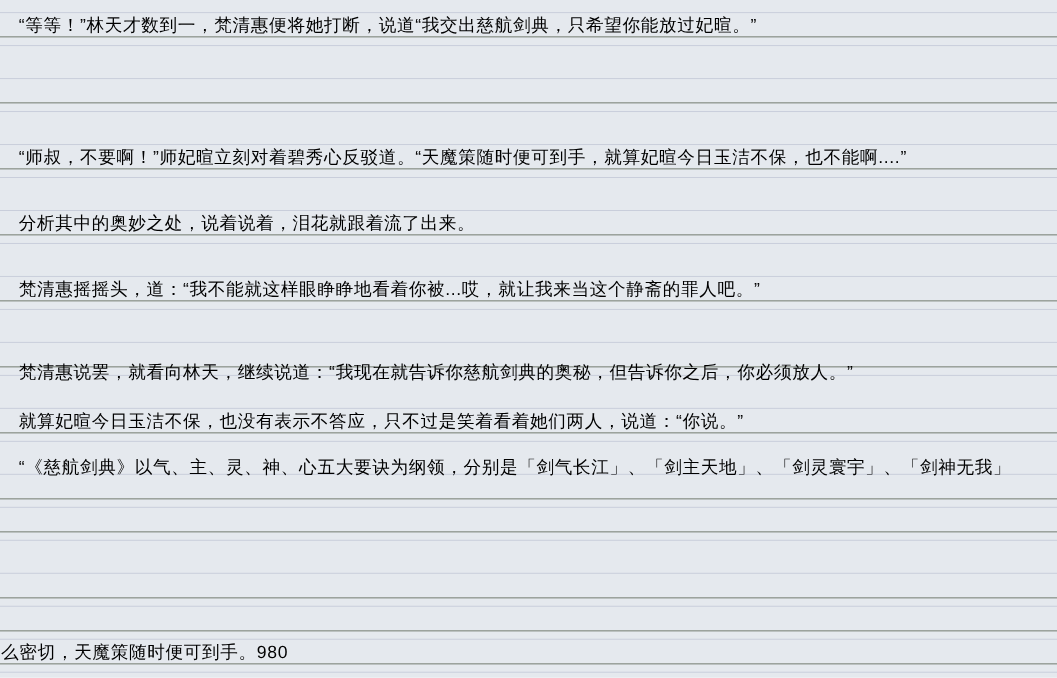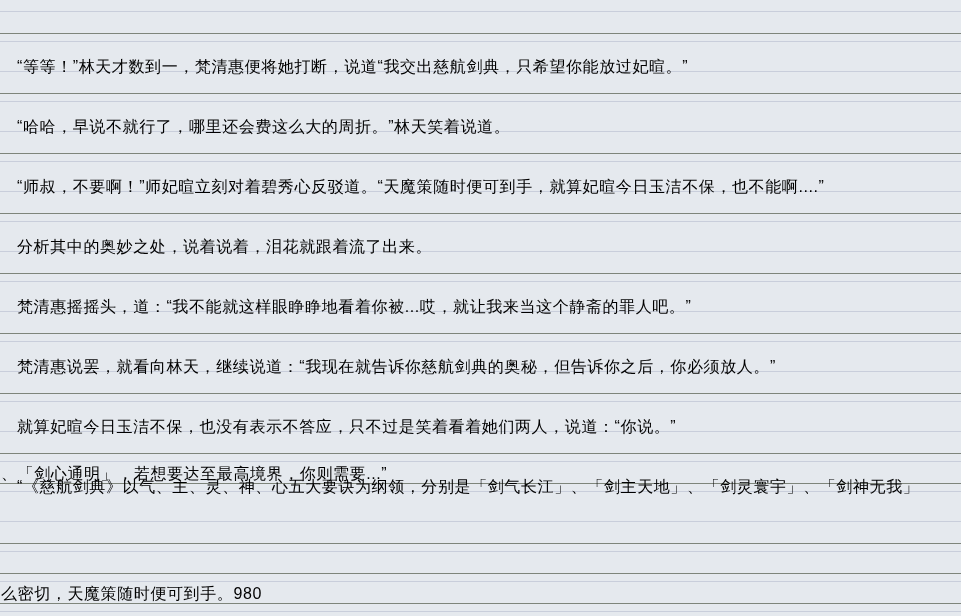--- a/index.html
+++ b/index.html
@@ -40,21 +40,20 @@
     height: 20px;
     line-height: 21px;
     font-size: 16px;
     letter-spacing: 0.6px;
     color: #000000;
     white-space: nowrap;
     overflow: hidden;
   }
   .ind {
     padding-left: 16px;
-    margin-top: 43px;
   }
 </style>
 </head>
 <body>
 
 <div class="reader-page">
 
   <div class="underline" style="top:33px"></div>
   <div class="underline" style="top:93px"></div>
   <div class="underline" style="top:153px"></div>
@@ -62,23 +61,21 @@
   <div class="underline" style="top:273px"></div>
   <div class="underline" style="top:333px"></div>
   <div class="underline" style="top:393px"></div>
   <div class="underline" style="top:453px"></div>
   <div class="underline" style="top:483px"></div>
   <div class="underline" style="top:543px"></div>
   <div class="underline" style="top:573px"></div>
   <div class="underline" style="top:603px"></div>
 
   <div class="text-line ind" style="top:13px">“等等！”林天才数到一，梵清惠便将她打断，说道“我交出慈航剑典，只希望你能放过妃暄。”</div>
-  <div class="text-line ind" style="top:73px">“哈哈，早说不就行了，哪里还会费这么大的周折。”林天笑着说道。</div>
   <div class="text-line ind" style="top:133px">“师叔，不要啊！”师妃暄立刻对着碧秀心反驳道。“天魔策随时便可到手，就算妃暄今日玉洁不保，也不能啊....”</div>
   <div class="text-line ind" style="top:193px">分析其中的奥妙之处，说着说着，泪花就跟着流了出来。</div>
   <div class="text-line ind" style="top:253px">梵清惠摇摇头，道：“我不能就这样眼睁睁地看着你被...哎，就让我来当这个静斋的罪人吧。”</div>
-  <div class="text-line ind" style="top:313px">梵清惠说罢，就看向林天，继续说道：“我现在就告诉你慈航剑典的奥秘，但告诉你之后，你必须放人。”</div>
+  <div class="text-line ind" style="top:329px">梵清惠说罢，就看向林天，继续说道：“我现在就告诉你慈航剑典的奥秘，但告诉你之后，你必须放人。”</div>
   <div class="text-line ind" style="top:373px">就算妃暄今日玉洁不保，也没有表示不答应，只不过是笑着看着她们两人，说道：“你说。”</div>
-  <div class="text-line ind" style="top:433px">“《慈航剑典》以气、主、灵、神、心五大要诀为纲领，分别是「剑气长江」、「剑主天地」、「剑灵寰宇」、「剑神无我」</div>
-  <div class="text-line" style="top:463px">、「剑心通明」，若想要达至最高境界，你则需要...”</div>
+  <div class="text-line ind" style="top:415px">“《慈航剑典》以气、主、灵、神、心五大要诀为纲领，分别是「剑气长江」、「剑主天地」、「剑灵寰宇」、「剑神无我」</div>
   <div class="text-line" style="top:583px">么密切，天魔策随时便可到手。980</div>
 
 </div>
 
 </body></html>

